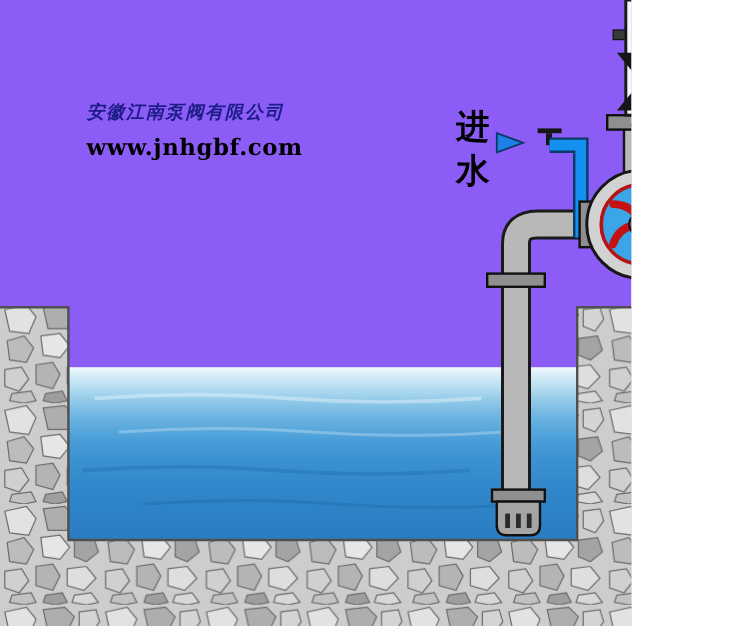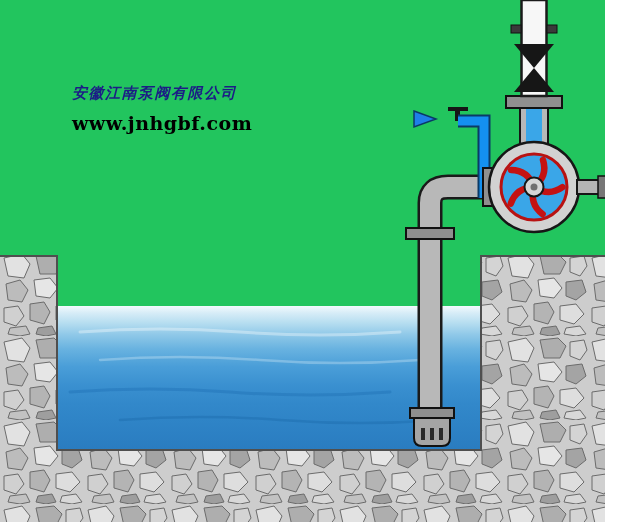--- a/index.html
+++ b/index.html
@@ -1,19 +1,19 @@
 <!DOCTYPE html>
 <html><head>
 <meta charset="utf-8">
 <style>
   html,body{margin:0;padding:0;background:#fff;}
   .stage{
     position:relative;
-    width:605px;height:522px;
-    background:#22c55e;
+    width:526px;height:522px;
+    background:#8b5cf6;
     overflow:hidden;
     font-family:"DejaVu Serif", serif;
   }
   .stage svg{position:absolute;left:0;top:0;}
   .company{
     position:absolute;left:72px;top:84px;
     font-style:italic;font-weight:bold;font-size:15px;
     letter-spacing:1.5px;color:#1c1c86;
     white-space:nowrap;
   }
@@ -139,14 +139,15 @@
     </g>
 
     <g>
       <rect x="577" y="180" width="26" height="14" fill="#b5b5b5" stroke="#161616" stroke-width="2"></rect>
       <rect x="598" y="176" width="8" height="22" fill="#777" stroke="#111" stroke-width="1.5"></rect>
     </g>
   </svg>
 
   <div class="company">安徽江南泵阀有限公司</div>
   <div class="url">www.jnhgbf.com</div>
+  <div class="inlet-label">进水</div>
 
 </div>
 
 </body></html>

